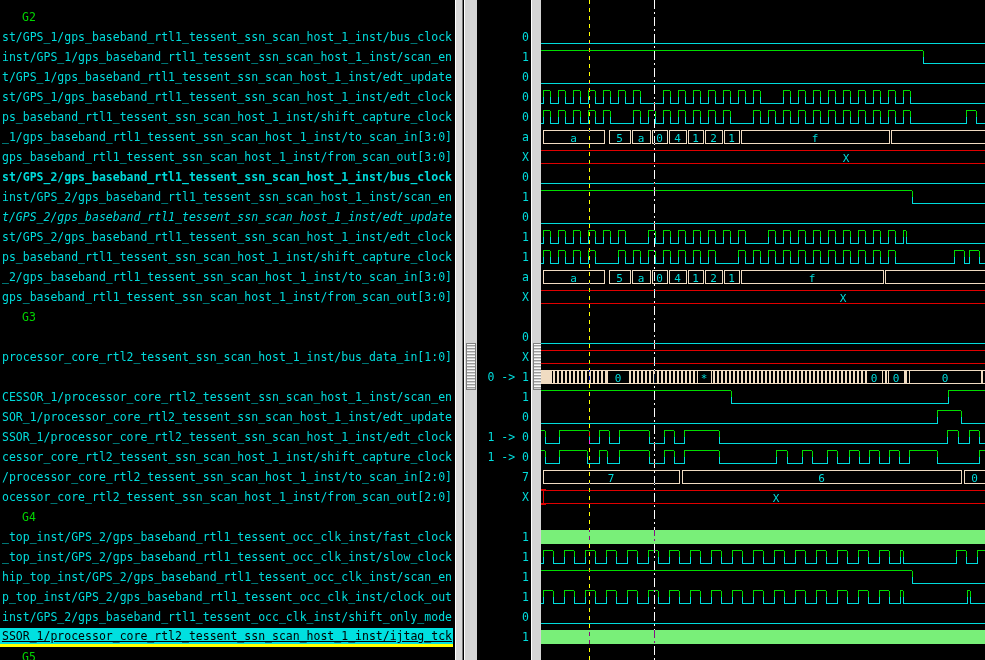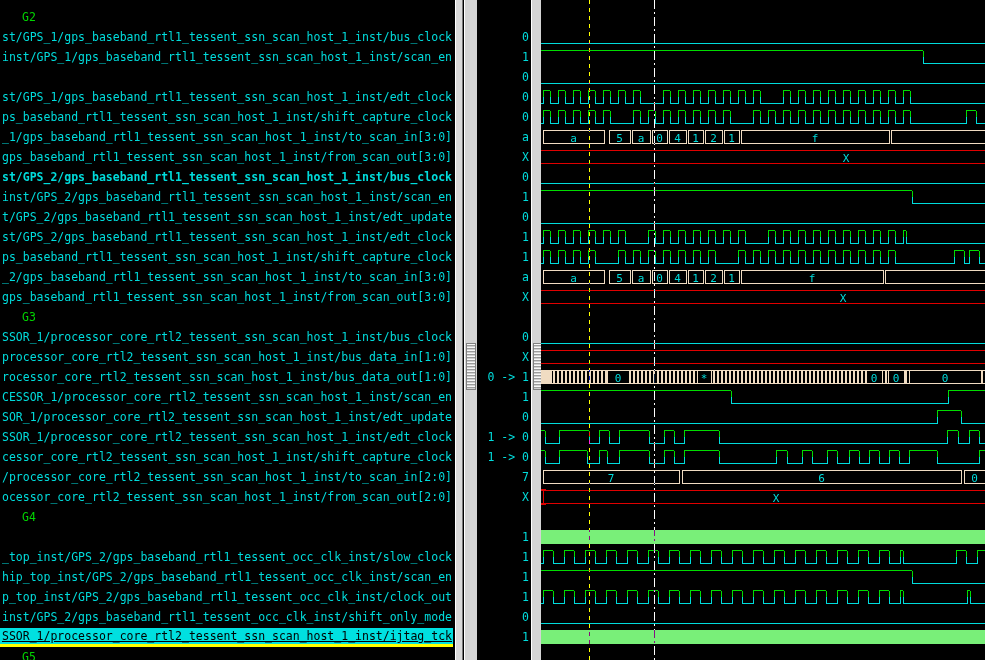--- a/index.html
+++ b/index.html
@@ -34,85 +34,85 @@
 <div id="names">
     <div class="grow" style="top: 7px;">
       <span class="txt">G2</span>
     </div>
     <div class="nrow" style="top: 27px; text-decoration: underline;">
       <span class="txt">st/GPS_1/gps_baseband_rtl1_tessent_ssn_scan_host_1_inst/bus_clock</span>
     </div>
     <div class="nrow" style="top: 47px;">
       <span class="txt">inst/GPS_1/gps_baseband_rtl1_tessent_ssn_scan_host_1_inst/scan_en</span>
     </div>
+    <div class="nrow" style="top: 67px;">
+      <span class="txt">t/GPS_1/gps_baseband_rtl1_tessent_ssn_scan_host_1_inst/edt_update</span>
+    </div>
     <div class="nrow" style="top: 87px;">
       <span class="txt">st/GPS_1/gps_baseband_rtl1_tessent_ssn_scan_host_1_inst/edt_clock</span>
     </div>
     <div class="nrow" style="top: 107px;">
       <span class="txt">ps_baseband_rtl1_tessent_ssn_scan_host_1_inst/shift_capture_clock</span>
     </div>
     <div class="nrow" style="top: 127px;">
       <span class="txt">_1/gps_baseband_rtl1_tessent_ssn_scan_host_1_inst/to_scan_in[3:0]</span>
     </div>
     <div class="nrow" style="top: 147px;">
       <span class="txt">gps_baseband_rtl1_tessent_ssn_scan_host_1_inst/from_scan_out[3:0]</span>
     </div>
     <div class="nrow" style="top: 167px; font-weight: bold;">
       <span class="txt">st/GPS_2/gps_baseband_rtl1_tessent_ssn_scan_host_1_inst/bus_clock</span>
     </div>
     <div class="nrow" style="top: 187px;">
       <span class="txt">inst/GPS_2/gps_baseband_rtl1_tessent_ssn_scan_host_1_inst/scan_en</span>
     </div>
-    <div class="nrow" style="top: 207px;">
+    <div class="nrow" style="top: 207px; font-style: italic;">
       <span class="txt">t/GPS_2/gps_baseband_rtl1_tessent_ssn_scan_host_1_inst/edt_update</span>
     </div>
     <div class="nrow" style="top: 227px;">
       <span class="txt">st/GPS_2/gps_baseband_rtl1_tessent_ssn_scan_host_1_inst/edt_clock</span>
     </div>
     <div class="nrow" style="top: 247px;">
       <span class="txt">ps_baseband_rtl1_tessent_ssn_scan_host_1_inst/shift_capture_clock</span>
     </div>
     <div class="nrow" style="top: 267px;">
       <span class="txt">_2/gps_baseband_rtl1_tessent_ssn_scan_host_1_inst/to_scan_in[3:0]</span>
     </div>
     <div class="nrow" style="top: 287px;">
       <span class="txt">gps_baseband_rtl1_tessent_ssn_scan_host_1_inst/from_scan_out[3:0]</span>
     </div>
     <div class="grow" style="top: 307px; text-decoration: underline;">
       <span class="txt">G3</span>
     </div>
-    <div class="nrow" style="top: 327px;">
-      <span class="txt">SSOR_1/processor_core_rtl2_tessent_ssn_scan_host_1_inst/bus_clock</span>
-    </div>
     <div class="nrow" style="top: 347px;">
       <span class="txt">processor_core_rtl2_tessent_ssn_scan_host_1_inst/bus_data_in[1:0]</span>
     </div>
-    <div class="nrow" style="top: 367px;">
-      <span class="txt">rocessor_core_rtl2_tessent_ssn_scan_host_1_inst/bus_data_out[1:0]</span>
-    </div>
     <div class="nrow" style="top: 387px;">
       <span class="txt">CESSOR_1/processor_core_rtl2_tessent_ssn_scan_host_1_inst/scan_en</span>
     </div>
     <div class="nrow" style="top: 407px;">
       <span class="txt">SOR_1/processor_core_rtl2_tessent_ssn_scan_host_1_inst/edt_update</span>
     </div>
     <div class="nrow" style="top: 427px;">
       <span class="txt">SSOR_1/processor_core_rtl2_tessent_ssn_scan_host_1_inst/edt_clock</span>
     </div>
     <div class="nrow" style="top: 447px;">
       <span class="txt">cessor_core_rtl2_tessent_ssn_scan_host_1_inst/shift_capture_clock</span>
     </div>
     <div class="nrow" style="top: 467px;">
       <span class="txt">/processor_core_rtl2_tessent_ssn_scan_host_1_inst/to_scan_in[2:0]</span>
     </div>
     <div class="nrow" style="top: 487px;">
       <span class="txt">ocessor_core_rtl2_tessent_ssn_scan_host_1_inst/from_scan_out[2:0]</span>
     </div>
     <div class="grow" style="top: 507px;">
       <span class="txt">G4</span>
+    </div>
+    <div class="nrow" style="top: 527px;">
+      <span class="txt">_top_inst/GPS_2/gps_baseband_rtl1_tessent_occ_clk_inst/fast_clock</span>
     </div>
     <div class="nrow" style="top: 547px;">
       <span class="txt">_top_inst/GPS_2/gps_baseband_rtl1_tessent_occ_clk_inst/slow_clock</span>
     </div>
     <div class="nrow" style="top: 567px;">
       <span class="txt">hip_top_inst/GPS_2/gps_baseband_rtl1_tessent_occ_clk_inst/scan_en</span>
     </div>
     <div class="nrow" style="top: 587px;">
       <span class="txt">p_top_inst/GPS_2/gps_baseband_rtl1_tessent_occ_clk_inst/clock_out</span>
     </div>

